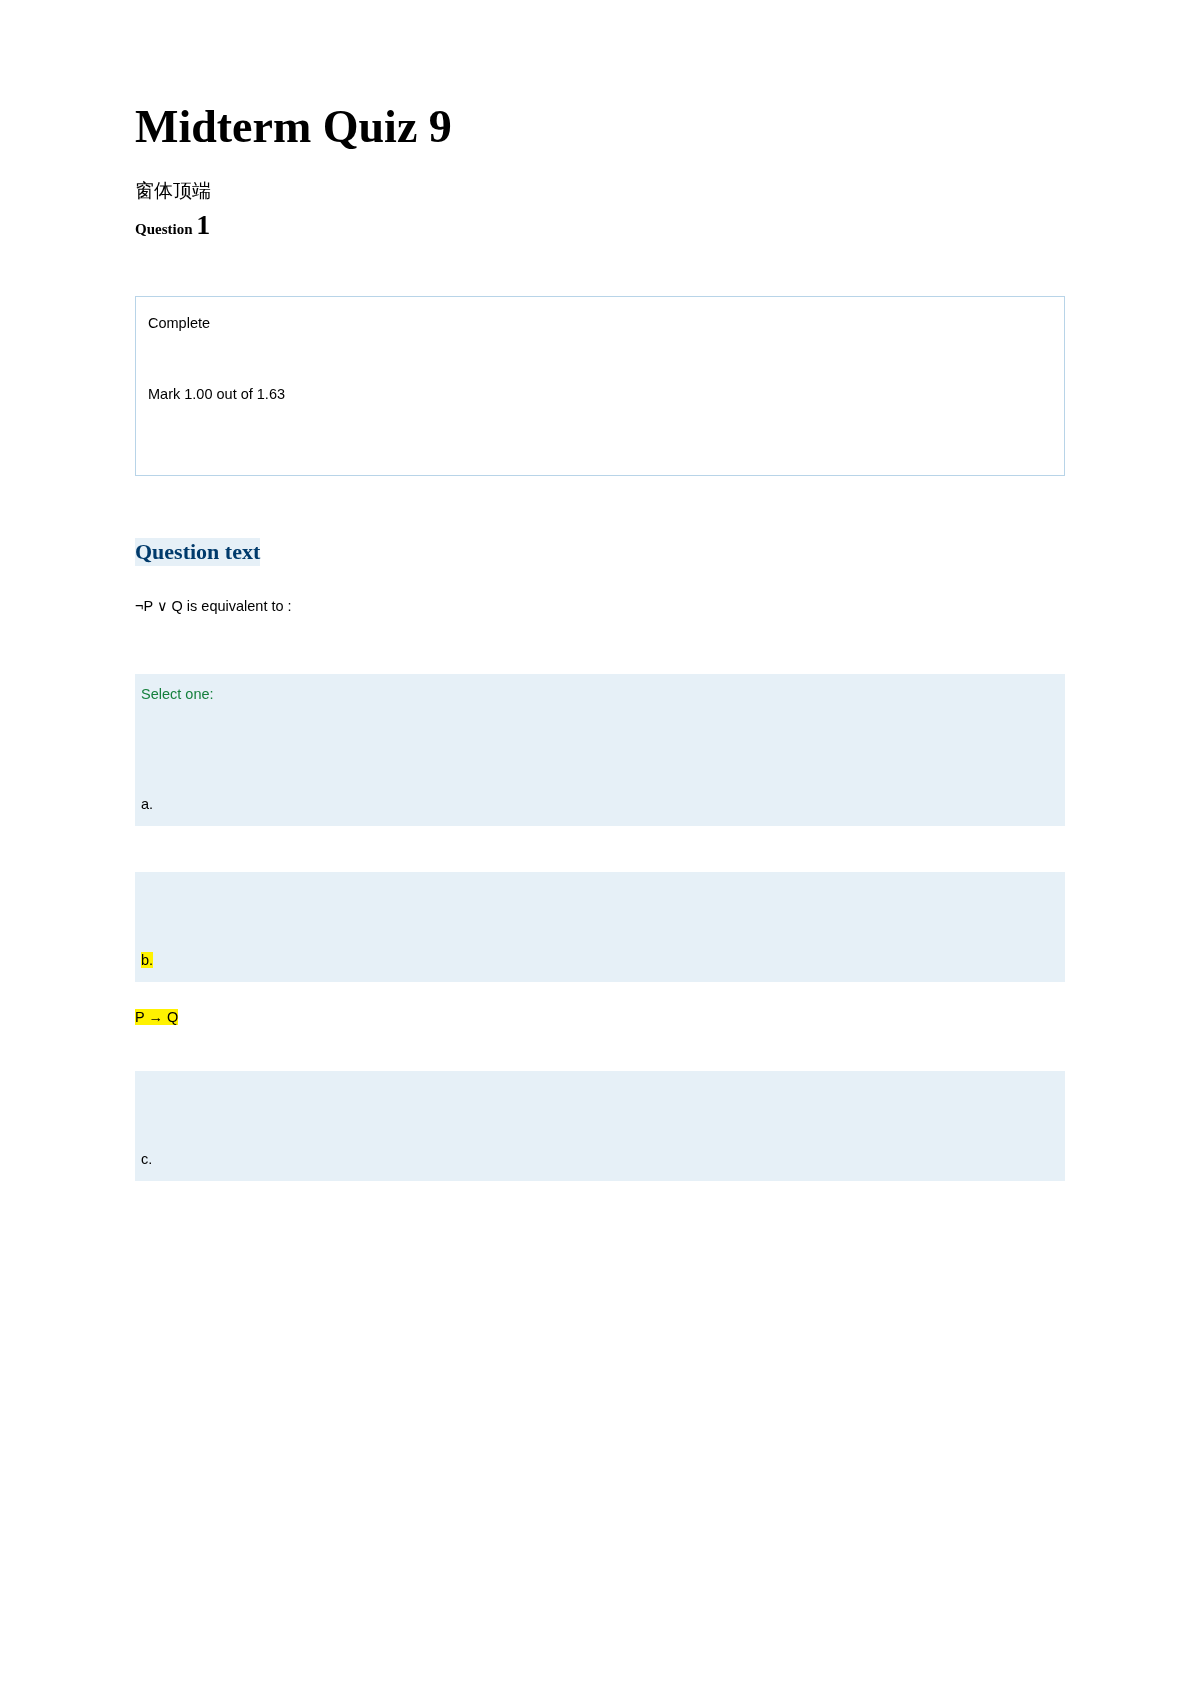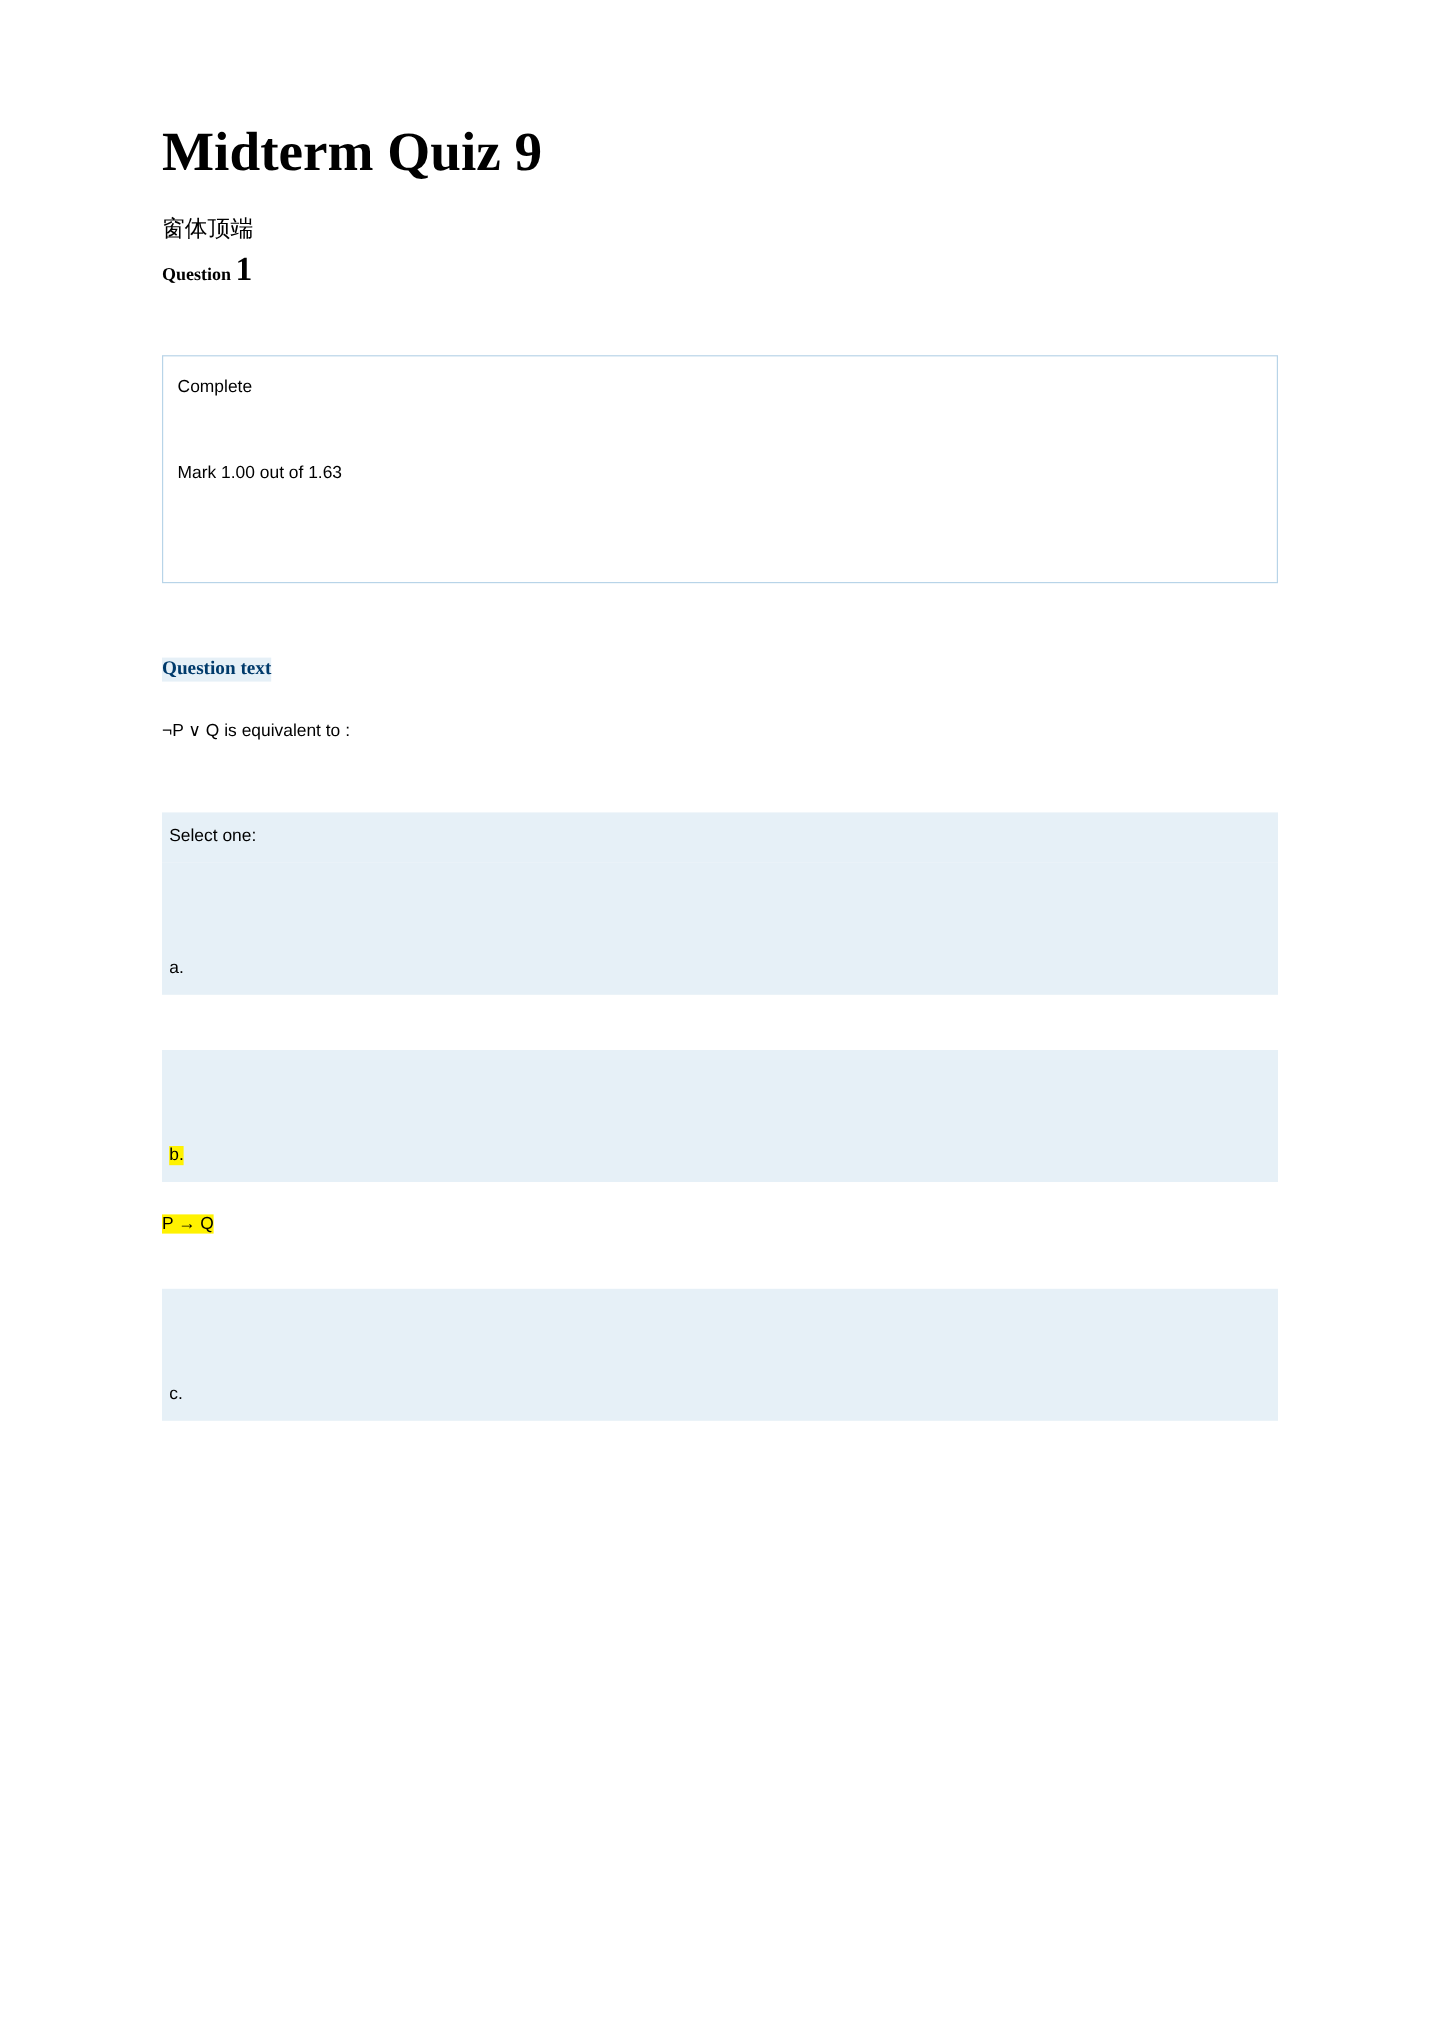--- a/index.html
+++ b/index.html
@@ -33,21 +33,21 @@
       color: #000;
       margin-bottom: 55px;
     }
     .question-number {
       font-family: Georgia, 'Times New Roman', serif;
       font-size: 28px;
       font-weight: bold;
     }
     .info-box {
       border: 1px solid #b8d4e8;
-      padding: 18px 12px 28px 12px;
+      padding: 18px 12px 18px 12px;
     }
     .info-row {
       font-size: 14.5px;
       color: #000;
     }
     .info-row.complete {
       margin-bottom: 55px;
     }
     .info-row.mark {
       margin-bottom: 55px;
@@ -62,39 +62,39 @@
       height: 16px;
       flex-shrink: 0;
     }
     .flag-link {
       color: #1a73cf;
       font-size: 14.5px;
       text-decoration: none;
     }
     .question-text-heading {
       font-family: Georgia, 'Times New Roman', serif;
-      font-size: 16px;
+      font-size: 22px;
       font-weight: bold;
       color: #003a6b;
       background: #e6f0f7;
       display: inline-block;
       padding: 1px 0;
       margin-top: 62px;
       margin-bottom: 32px;
     }
     .question-prompt {
       font-size: 14.5px;
       color: #000000;
       margin-bottom: 60px;
     }
     .select-one {
       background: #e6f0f7;
       padding: 12px 6px 14px 6px;
       font-size: 14.5px;
-      color: #000000;
+      color: #15803d;
       margin-bottom: 0;
     }
     .option-block {
       background: #e6f0f7;
       padding: 80px 6px 14px 6px;
       font-size: 14.5px;
       color: #000;
     }
     .option-letter {
       font-size: 14.5px;

